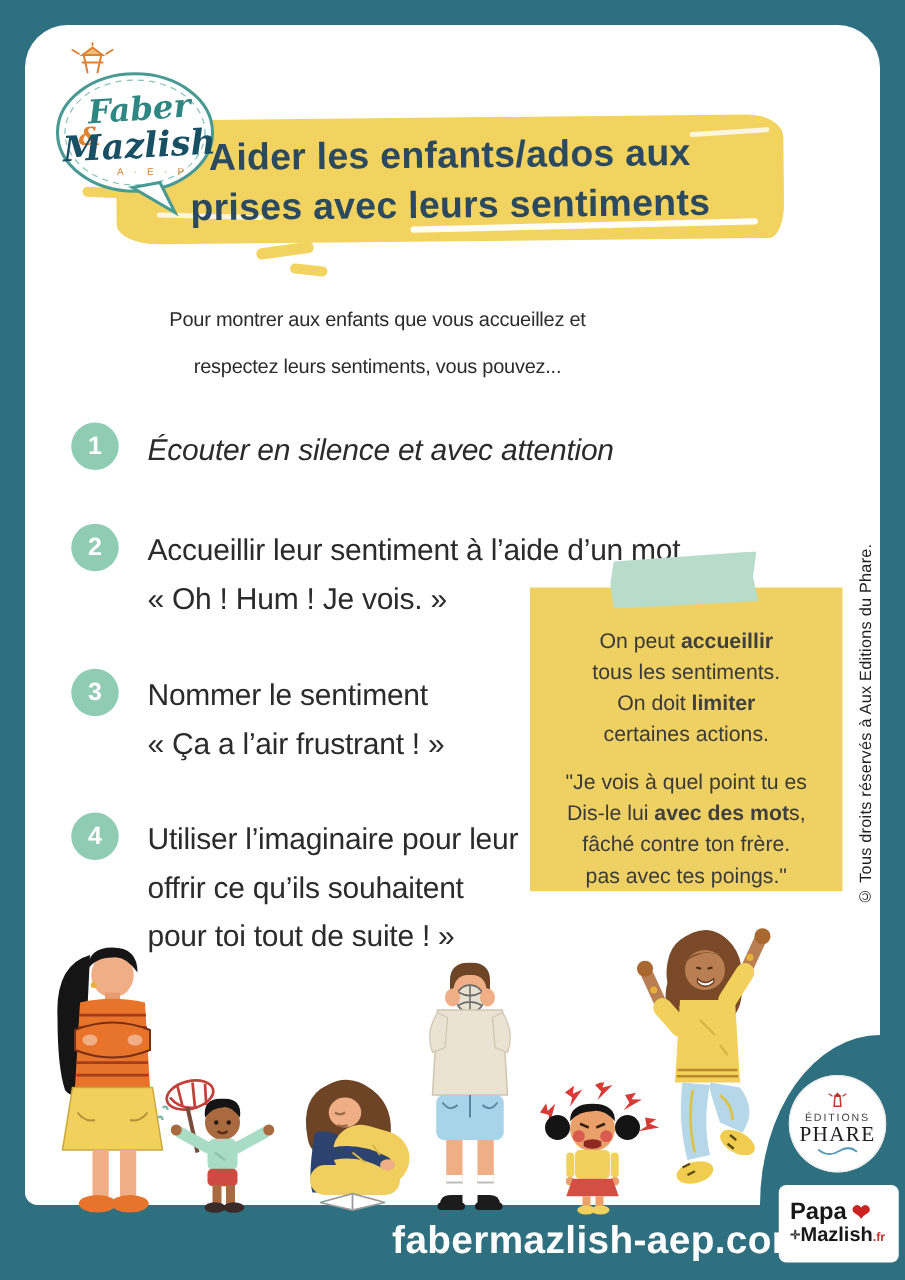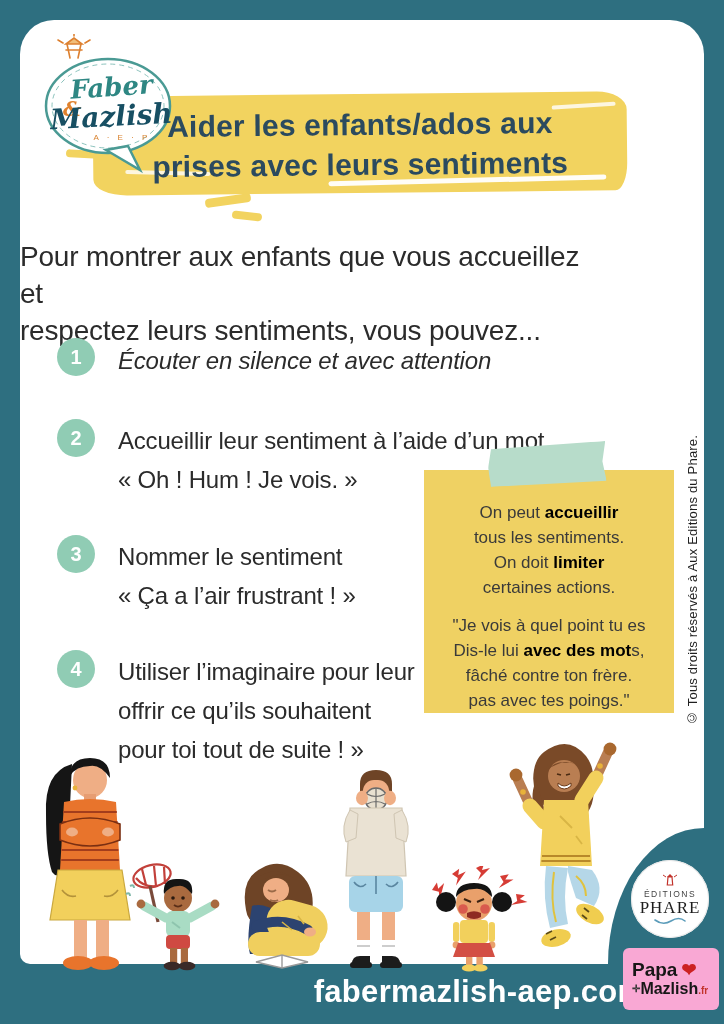--- a/index.html
+++ b/index.html
@@ -18,49 +18,49 @@
   .nub2 { left:66px; top:150px; width:32px; height:8px; transform:rotate(3deg); }
   .nub3 { left:205px; top:196px; width:46px; height:9px; transform:rotate(-8deg); }
   .nub4 { left:232px; top:212px; width:30px; height:8px; transform:rotate(6deg); }
   .brush-line { position:absolute; background:#ffffff; border-radius:3px; opacity:.95; }
   .bl1 { left:44%; bottom:9px; width:52%; height:5px; transform:rotate(-0.8deg); }
   .bl2 { left:6%; bottom:20px; width:16%; height:4px; transform:rotate(2deg); opacity:.8; }
   .bl3 { right:2%; top:12px; width:12%; height:4px; transform:rotate(-3deg); opacity:.8; }
   .title-text { position:absolute; left:0; top:11px; width:100%; text-align:center; font-size:30px; line-height:40px; font-weight:bold; color:#2b4a5f; letter-spacing:.2px; }
 
   
-  .intro { position:absolute; left:20px; top:238px; width:564px; text-align:left; font-size:28px; line-height:37px; color:#2b2b2b; letter-spacing:-0.2px; }
+  .intro { position:absolute; left:20px; top:238px; width:564px; text-align:center; font-size:16px; line-height:37px; color:#2b2b2b; letter-spacing:-0.2px; }
 
   
   .step-circle { position:absolute; width:38px; height:38px; border-radius:50%; background:#90ccb4; color:#ffffff; font-size:20px; font-weight:bold; display:flex; align-items:center; justify-content:center; }
   .step-text { position:absolute; left:118px; font-size:24px; line-height:39px; color:#2b2b2b; letter-spacing:-0.2px; white-space:nowrap; }
   .c1 { left:57px; top:338px; } .t1 { top:341px;font-style:italic; }
   .c2 { left:57px; top:419px; } .t2 { top:421px; }
   .c3 { left:57px; top:535px; } .t3 { top:537px; }
   .c4 { left:57px; top:650px; } .t4 { top:652px; }
 
   
   .tape { position:absolute; left:488px; top:443px; width:118px; height:42px; background:#b7dcca; transform:rotate(-2deg); z-index:6; clip-path:polygon(3% 10%, 100% 0, 97% 48%, 100% 95%, 2% 100%, 0 55%); }
   .note { position:absolute; left:424px; top:470px; width:250px; height:243px; background:#efd163; z-index:5; box-sizing:border-box; padding:30px 6px 0 6px; text-align:center; color:#3a3a3a; font-size:17px; line-height:25px; }
-  .note b { color:#000000;text-align:right; }
+  .note b { color:#404040;text-align:right; }
   .note .gap { height:13px; }
 
   
   .copyright { position:absolute; left:682px; top:405px; height:320px; width:20px; writing-mode:vertical-rl; transform:rotate(180deg); font-size:13px; color:#1f1f1f; white-space:nowrap; letter-spacing:.2px; display:flex; align-items:center; z-index:3; }
 
   
   .band { position:absolute; left:0; top:964px; width:724px; height:60px; background:#2e6f80; z-index:2; }
   .corner-blob { position:absolute; left:608px; top:828px; width:96px; height:136px; background:#2e6f80; border-top-left-radius:100% 100%; z-index:3; }
   .site { position:absolute; top:974px; left:15px; width:724px; box-sizing:border-box; padding-left:205px; text-align:center; font-size:31px; font-weight:bold; color:#ffffff; z-index:4; letter-spacing:.3px; }
 
   
   .phare-badge { position:absolute; left:631px; top:860px; width:78px; height:78px; background:#ffffff; border-radius:50%; z-index:5; display:flex; flex-direction:column; align-items:center; justify-content:center; box-shadow:0 0 0 1px #e8e8e8 inset; }
   .phare-top { font-size:8.5px; letter-spacing:1.5px; color:#444; margin-top:2px; }
   .phare-name { font-family:"Liberation Serif", serif; font-size:17px; letter-spacing:1px; color:#1d1d1d; line-height:17px; }
-  .papa-badge { position:absolute; left:623px; top:948px; width:96px; height:62px; background:#f9a8d4; border-radius:6px; z-index:5; display:flex; flex-direction:column; justify-content:center; padding-left:9px; box-sizing:border-box; }
+  .papa-badge { position:absolute; left:623px; top:948px; width:96px; height:62px; background:#ffffff; border-radius:6px; z-index:5; display:flex; flex-direction:column; justify-content:center; padding-left:9px; box-sizing:border-box; }
   .papa-line1 { font-size:19px; font-weight:bold; color:#171717; line-height:20px; display:flex; align-items:center; gap:4px; }
   .papa-line2 { font-size:16px; font-weight:bold; color:#171717; line-height:17px; }
   .papa-line2 .tld { font-size:10px; color:#c2332b;margin-top:40px; }
   .heart { color:#cc2222; font-size:18px; line-height:18px; }
   .plus { color:#3a3a3a; font-size:10px; vertical-align:top; }
 
   
   .figure { position:absolute; z-index:4; }
   .f1 { left:12px;  top:750px; }
   .f2 { left:118px; top:860px; }

